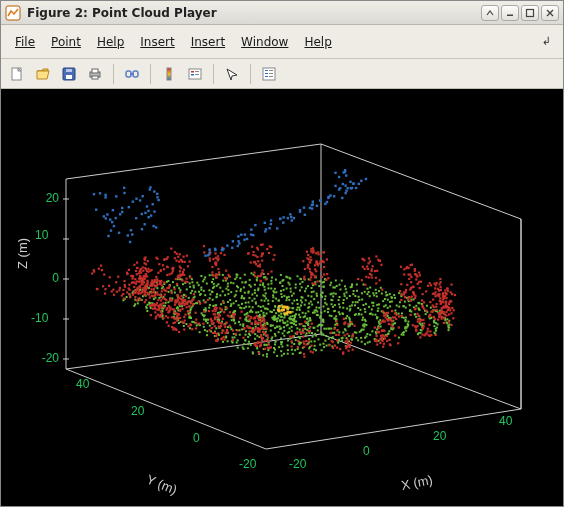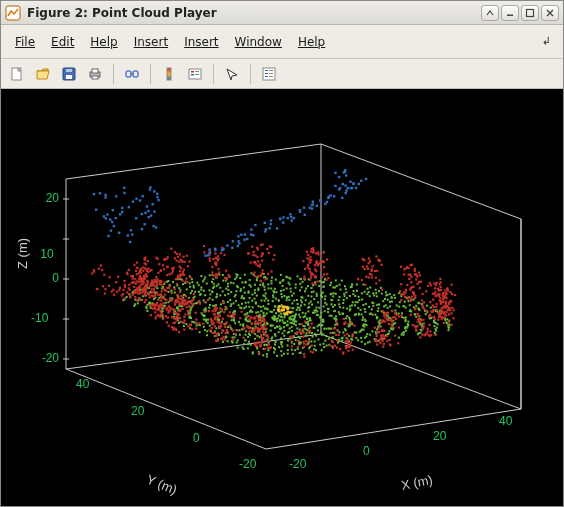--- a/index.html
+++ b/index.html
@@ -148,21 +148,21 @@
       <span class="win-btn">
         <svg width="10" height="10" viewBox="0 0 10 10">
             <path d="M2 2 L8 8 M8 2 L2 8" stroke="#444" stroke-width="1.4"></path>
           </svg>
       </span>
     </div>
   </div>
 
   <div class="menubar">
     <span class="menu-item"><span class="ul">File</span></span>
-    <span class="menu-item"><span class="ul">Edit</span></span>
+    <span class="menu-item"><span class="ul">Point</span></span>
     <span class="menu-item"><span class="ul">Help</span></span>
     <span class="menu-item"><span class="ul">Insert</span></span>
     <span class="menu-item"><span class="ul">Insert</span></span>
     <span class="menu-item"><span class="ul">Window</span></span>
     <span class="menu-item"><span class="ul">Help</span></span>
     <span class="menu-spacer"></span>
     <span class="menu-disclosure">↲</span>
   </div>
 
   <div class="toolbar">
@@ -2612,21 +2612,21 @@
           <rect x="281.4" y="219.6" width="2.6" height="2.6"></rect>
           <rect x="277.0" y="220.8" width="2.6" height="2.6"></rect>
           <rect x="285.7" y="221.6" width="2.6" height="2.6"></rect>
           <rect x="284.5" y="223.0" width="2.6" height="2.6"></rect>
           <rect x="279.6" y="220.0" width="2.6" height="2.6"></rect>
           <rect x="288.2" y="222.0" width="2.6" height="2.6"></rect>
         </g>
     </svg>
 
     <span class="tick-label" style="left:34px; top:102px; text-align:right; width:24px;">20</span>
-    <span class="tick-label" style="left:34px; top:158px; text-align:center; width:24px;">10</span>
+    <span class="tick-label" style="left:34px; top:139px; text-align:left; width:24px;">10</span>
     <span class="tick-label" style="left:42px; top:182px; text-align:right; width:16px;">0</span>
     <span class="tick-label" style="left:30px; top:222px; width:28px;">-10</span>
     <span class="tick-label" style="left:30px; top:262px; text-align:right; width:28px;">-20</span>
 
     <span class="tick-label" style="left:75px;  top:288px;">40</span>
     <span class="tick-label" style="left:130px; top:315px;">20</span>
     <span class="tick-label" style="left:192px; top:342px;">0</span>
     <span class="tick-label" style="left:238px; top:368px;">-20</span>
 
     <span class="tick-label" style="left:288px; top:368px;">-20</span>

